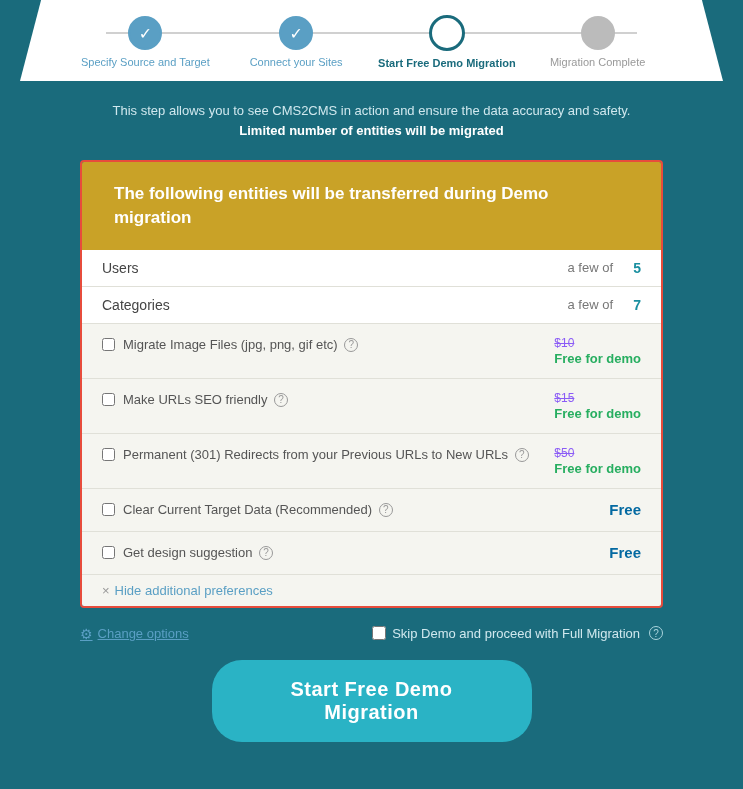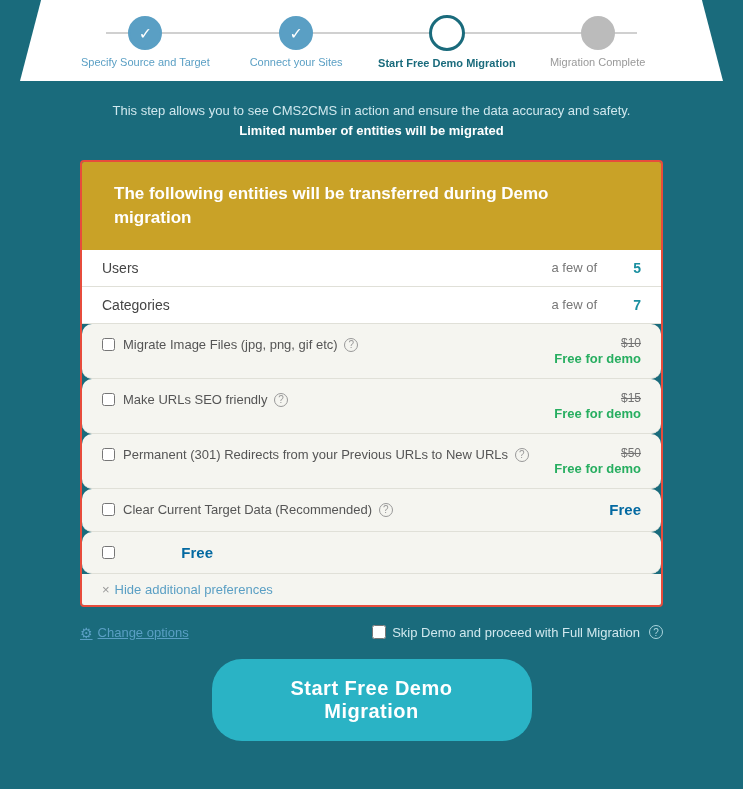--- a/index.html
+++ b/index.html
@@ -105,61 +105,60 @@
       padding: 10px 20px;
       border-bottom: 1px solid #e0e0d8;
       background: #ffffff;
     }
     .entity-name {
       flex: 1;
       color: #444;
     }
     .entity-amount {
       color: #777;
-      margin-right: 24px;
+      margin-right: 8px;
       font-size: 13px;
     }
     .entity-count {
       color: #1a8fa0;
       font-weight: bold;
       min-width: 20px;
       text-align: right;
     }
 
     
     .option-row {
       display: flex;
       align-items: flex-start;
       padding: 12px 20px;
       border-bottom: 1px solid #e0e0d8;
       background: #f5f5f0;
-      border-radius: 10px;
     }
     .option-row input[type="checkbox"] {
       margin-top: 2px;
       margin-right: 8px;
       flex-shrink: 0;
     }
     .option-text {
       flex: 1;
       color: #555;
       line-height: 1.4;
       font-size: 13px;
     }
     .option-pricing {
       text-align: right;
       min-width: 80px;
       margin-left: 10px;
     }
     .price-strikethrough {
-      color: #737373;
+      color: #8b5cf6;
       text-decoration: line-through;
       font-size: 12px;
       display: block;
-      text-align: right;
+      text-align: left;
     }
     .price-free {
       color: #27ae60;
       font-weight: bold;
       font-size: 13px;
     }
     .price-free-only {
       color: #0369a1;
       font-weight: bold;
       font-size: 15px;
@@ -343,20 +342,24 @@
       <span>Clear Current Target Data (Recommended)</span>
       <span class="help-icon">?</span>
     </span>
     <div class="option-pricing">
       <span class="price-free-only">Free</span>
     </div>
   </div>
 
   <div class="option-row">
     <input type="checkbox" style="">
+    <span class="option-text">
+      <span>Get design suggestion</span>
+      <span class="help-icon">?</span>
+    </span>
     <div class="option-pricing">
       <span class="price-free-only">Free</span>
     </div>
   </div>
 
   <div class="hide-prefs">
     <span class="hide-prefs-x">×</span>
     <a class="hide-prefs-link">Hide additional preferences</a>
   </div>
 

